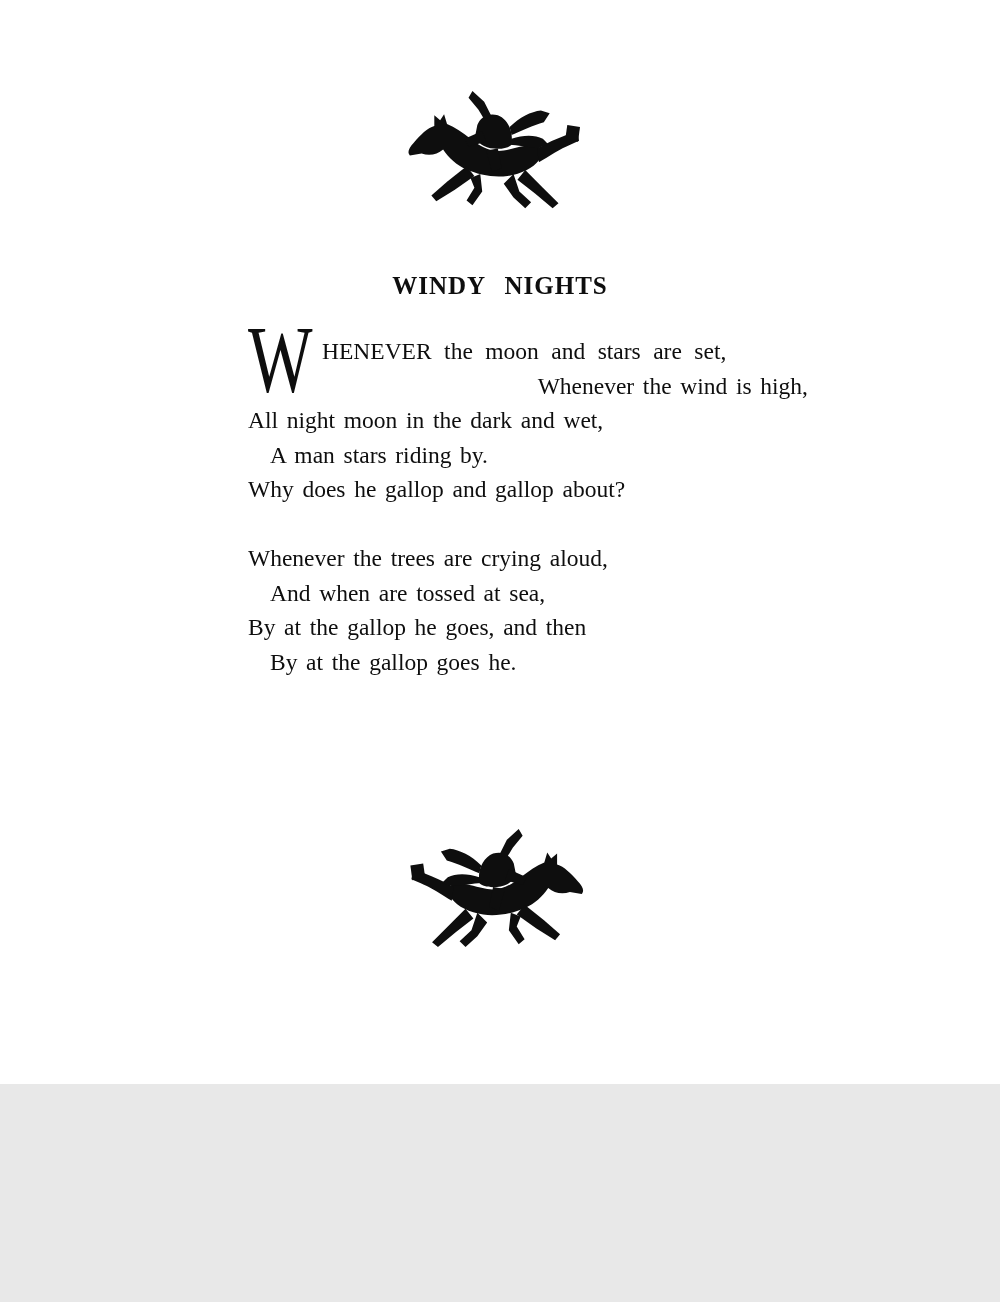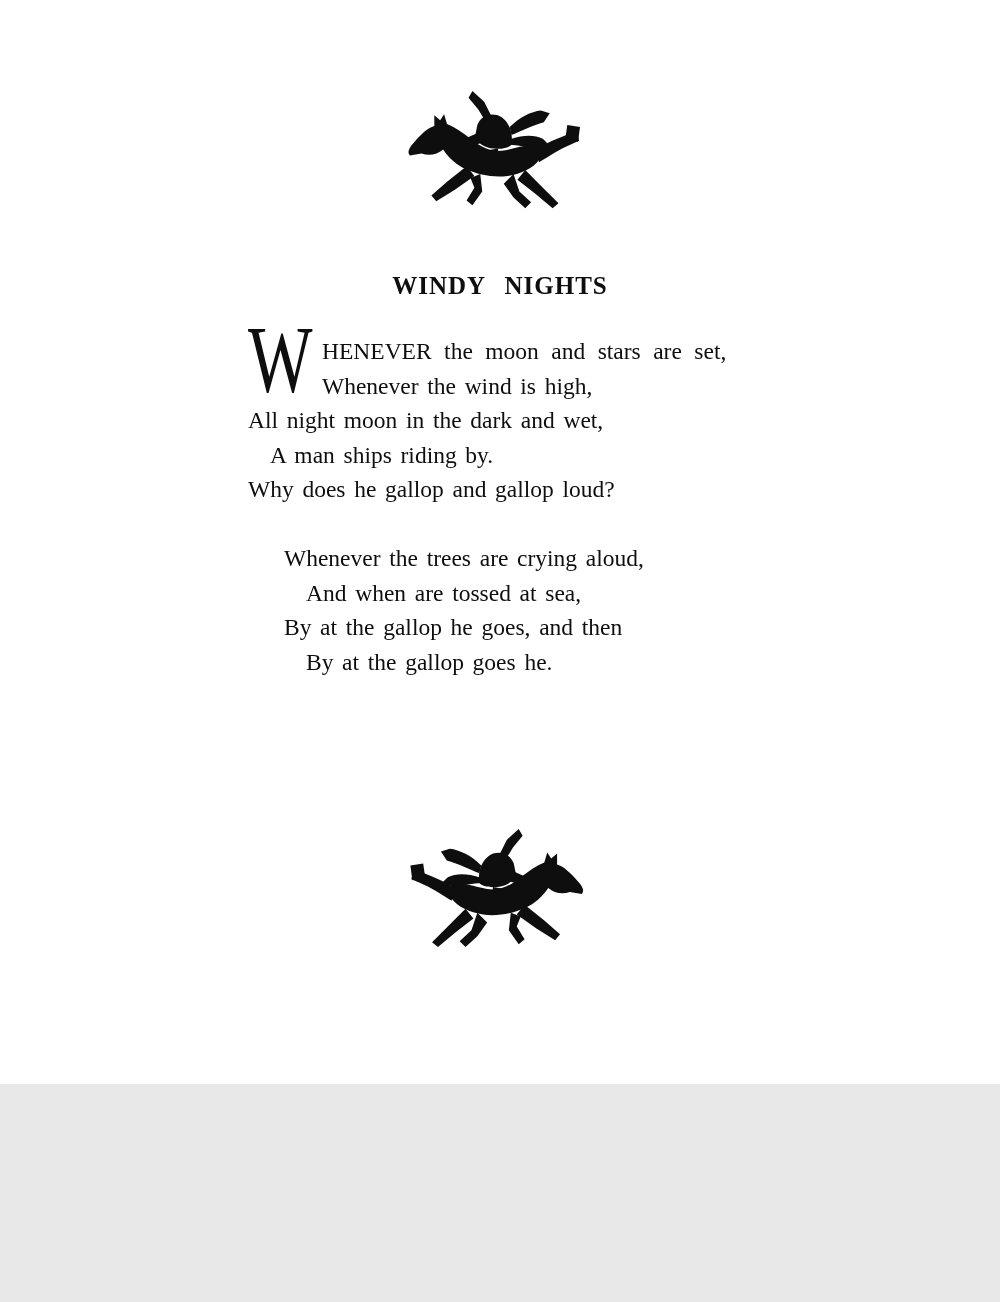--- a/index.html
+++ b/index.html
@@ -46,36 +46,36 @@
   .poem {
     position: absolute;
     left: 248px;
     top: 334px;
     width: 560px;
     font-size: 23.5px;
     line-height: 34.5px;
     word-spacing: 0.12em;
   }
   .stanza { margin: 0; }
-  .stanza2 { margin-top: 34.5px; margin-left: 36px; }
+  .stanza2 { margin-top: 34.5px; }
   .dropcap {
     float: left;
     width: 64px;
     height: 66px;
     margin-right: 10px;
     font-size: 95px;
     line-height: 52px;
     transform: scaleX(0.72);
     transform-origin: left center;
     overflow: visible;
   }
   .line { white-space: normal; }
   .cap-run { word-spacing: 0.28em; }
   .ind { padding-left: 22px; }
-  .ind2 { padding-left: 23px; }
+  .ind2 { padding-left: 23px; text-align: right; }
 
   
   .pagenum {
     position: absolute;
     left: 145px;
     top: 1096px;
     font-size: 25px;
     font-style: italic;
   }
 
@@ -125,22 +125,22 @@
   </div>
 
   <h1 class="title">WINDY NIGHTS</h1>
 
   <div class="poem">
     <div class="stanza stanza1">
       <span class="dropcap">W</span>
       <div class="line cap-run">HENEVER the moon and stars are set,</div>
       <div class="line ind2">Whenever the wind is high,</div>
       <div class="line">All night moon in the dark and wet,</div>
-      <div class="line ind">A man ships riding by.</div>
-      <div class="line">Why does he gallop and gallop loud?</div>
+      <div class="line ind">A man stars riding by.</div>
+      <div class="line">Why does he gallop and gallop about?</div>
     </div>
     <div class="stanza stanza2">
       <div class="line">Whenever the trees are crying aloud,</div>
       <div class="line ind">And when are tossed at sea,</div>
       <div class="line">By at the gallop he goes, and then</div>
       <div class="line ind">By at the gallop goes he.</div>
     </div>
   </div>
 
   <div class="illus illus-bottom">

